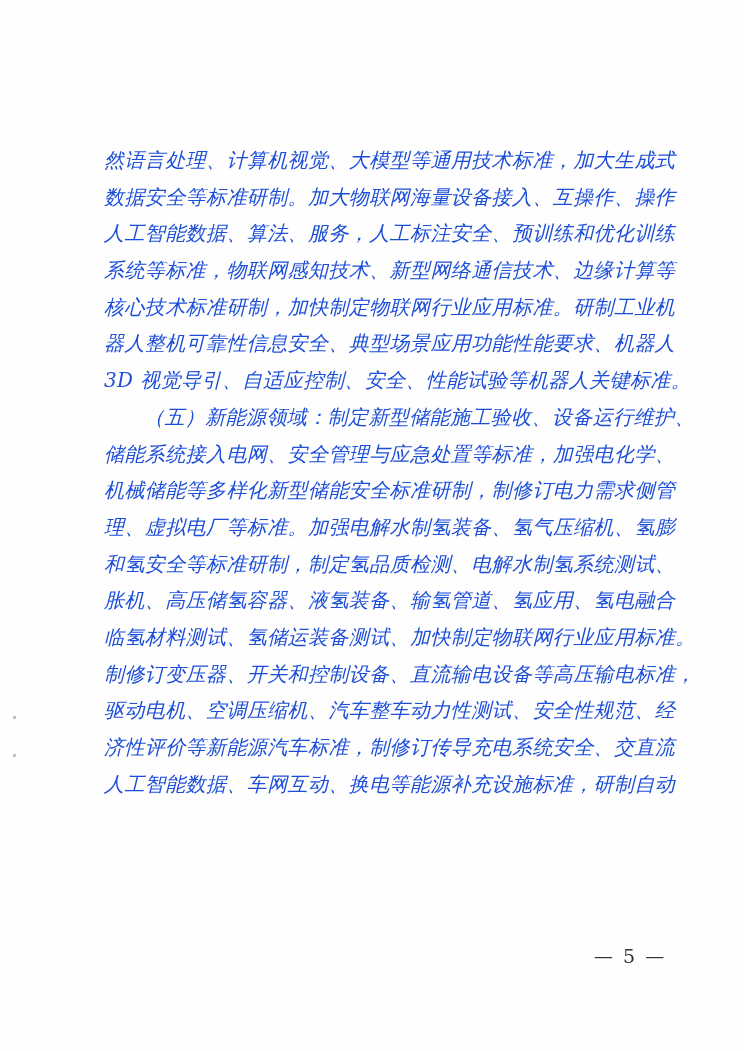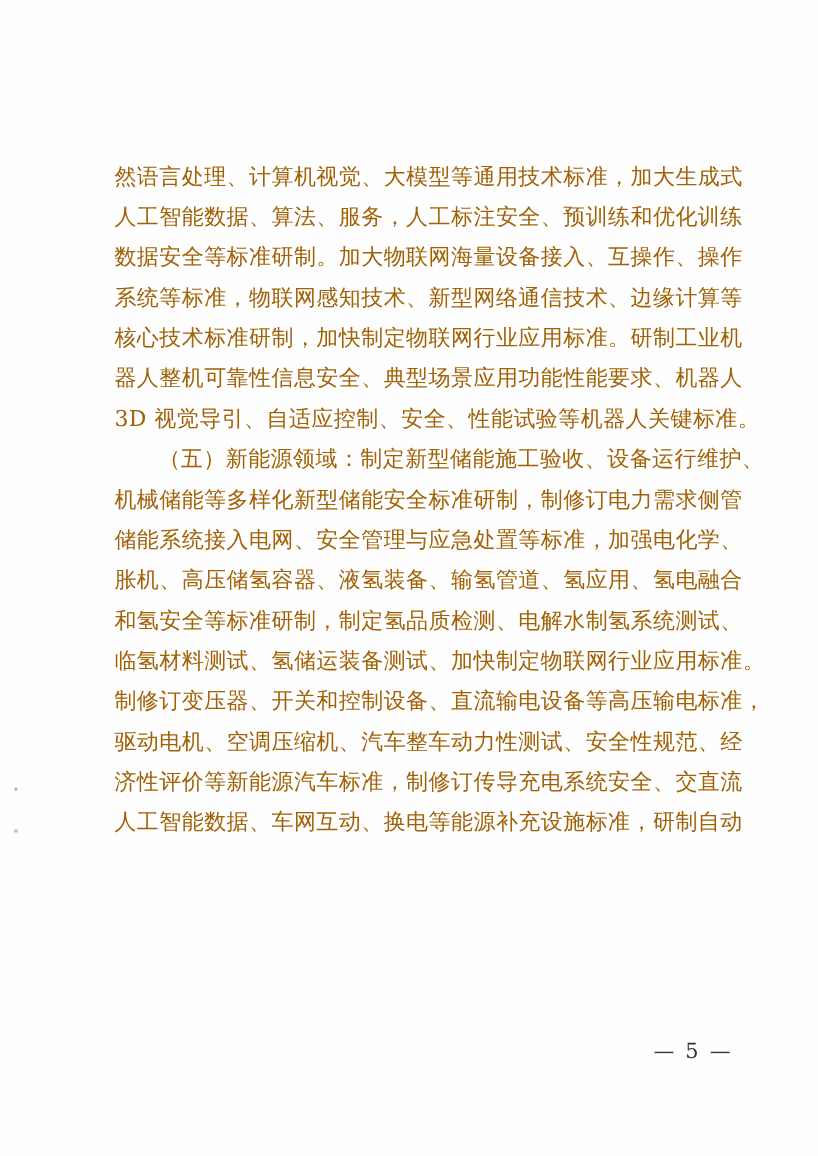--- a/index.html
+++ b/index.html
@@ -28,21 +28,22 @@
       width: 560px;
     }
     .line {
       height: 36.7px;
       line-height: 36.7px;
       font-size: 20px;
       white-space: nowrap;
       text-align: justify;
       text-align-last: justify;
       letter-spacing: 0.4px;
-      color: #a16207;
+      color: #1d4ed8;
+      font-style: italic;
     }
     .line.last {
       text-align-last: left;
     }
     .line.indent {
       padding-left: 40px;
     }
     .page-number {
       position: absolute;
       left: 594px;
@@ -61,31 +62,32 @@
 </head>
 <body>
 
 <div class="page">
 
   <div class="speck" style="left:13px; top:716px;"></div>
   <div class="speck" style="left:13px; top:754px;"></div>
 
   <div class="body-text">
     <div class="line">然语言处理、计算机视觉、大模型等通用技术标准，加大生成式</div>
+    <div class="line">数据安全等标准研制。加大物联网海量设备接入、互操作、操作</div>
     <div class="line">人工智能数据、算法、服务，人工标注安全、预训练和优化训练</div>
-    <div class="line">数据安全等标准研制。加大物联网海量设备接入、互操作、操作</div>
     <div class="line">系统等标准，物联网感知技术、新型网络通信技术、边缘计算等</div>
     <div class="line">核心技术标准研制，加快制定物联网行业应用标准。研制工业机</div>
     <div class="line">器人整机可靠性信息安全、典型场景应用功能性能要求、机器人</div>
     <div class="line">3D 视觉导引、自适应控制、安全、性能试验等机器人关键标准。</div>
     <div class="line indent">（五）新能源领域：制定新型储能施工验收、设备运行维护、</div>
+    <div class="line">储能系统接入电网、安全管理与应急处置等标准，加强电化学、</div>
     <div class="line">机械储能等多样化新型储能安全标准研制，制修订电力需求侧管</div>
-    <div class="line">储能系统接入电网、安全管理与应急处置等标准，加强电化学、</div>
+    <div class="line">理、虚拟电厂等标准。加强电解水制氢装备、氢气压缩机、氢膨</div>
+    <div class="line">和氢安全等标准研制，制定氢品质检测、电解水制氢系统测试、</div>
     <div class="line">胀机、高压储氢容器、液氢装备、输氢管道、氢应用、氢电融合</div>
-    <div class="line">和氢安全等标准研制，制定氢品质检测、电解水制氢系统测试、</div>
     <div class="line">临氢材料测试、氢储运装备测试、加快制定物联网行业应用标准。</div>
     <div class="line">制修订变压器、开关和控制设备、直流输电设备等高压输电标准，</div>
     <div class="line">驱动电机、空调压缩机、汽车整车动力性测试、安全性规范、经</div>
     <div class="line">济性评价等新能源汽车标准，制修订传导充电系统安全、交直流</div>
     <div class="line">人工智能数据、车网互动、换电等能源补充设施标准，研制自动</div>
   </div>
 
   <div class="page-number">— 5 —</div>
 </div>
 

